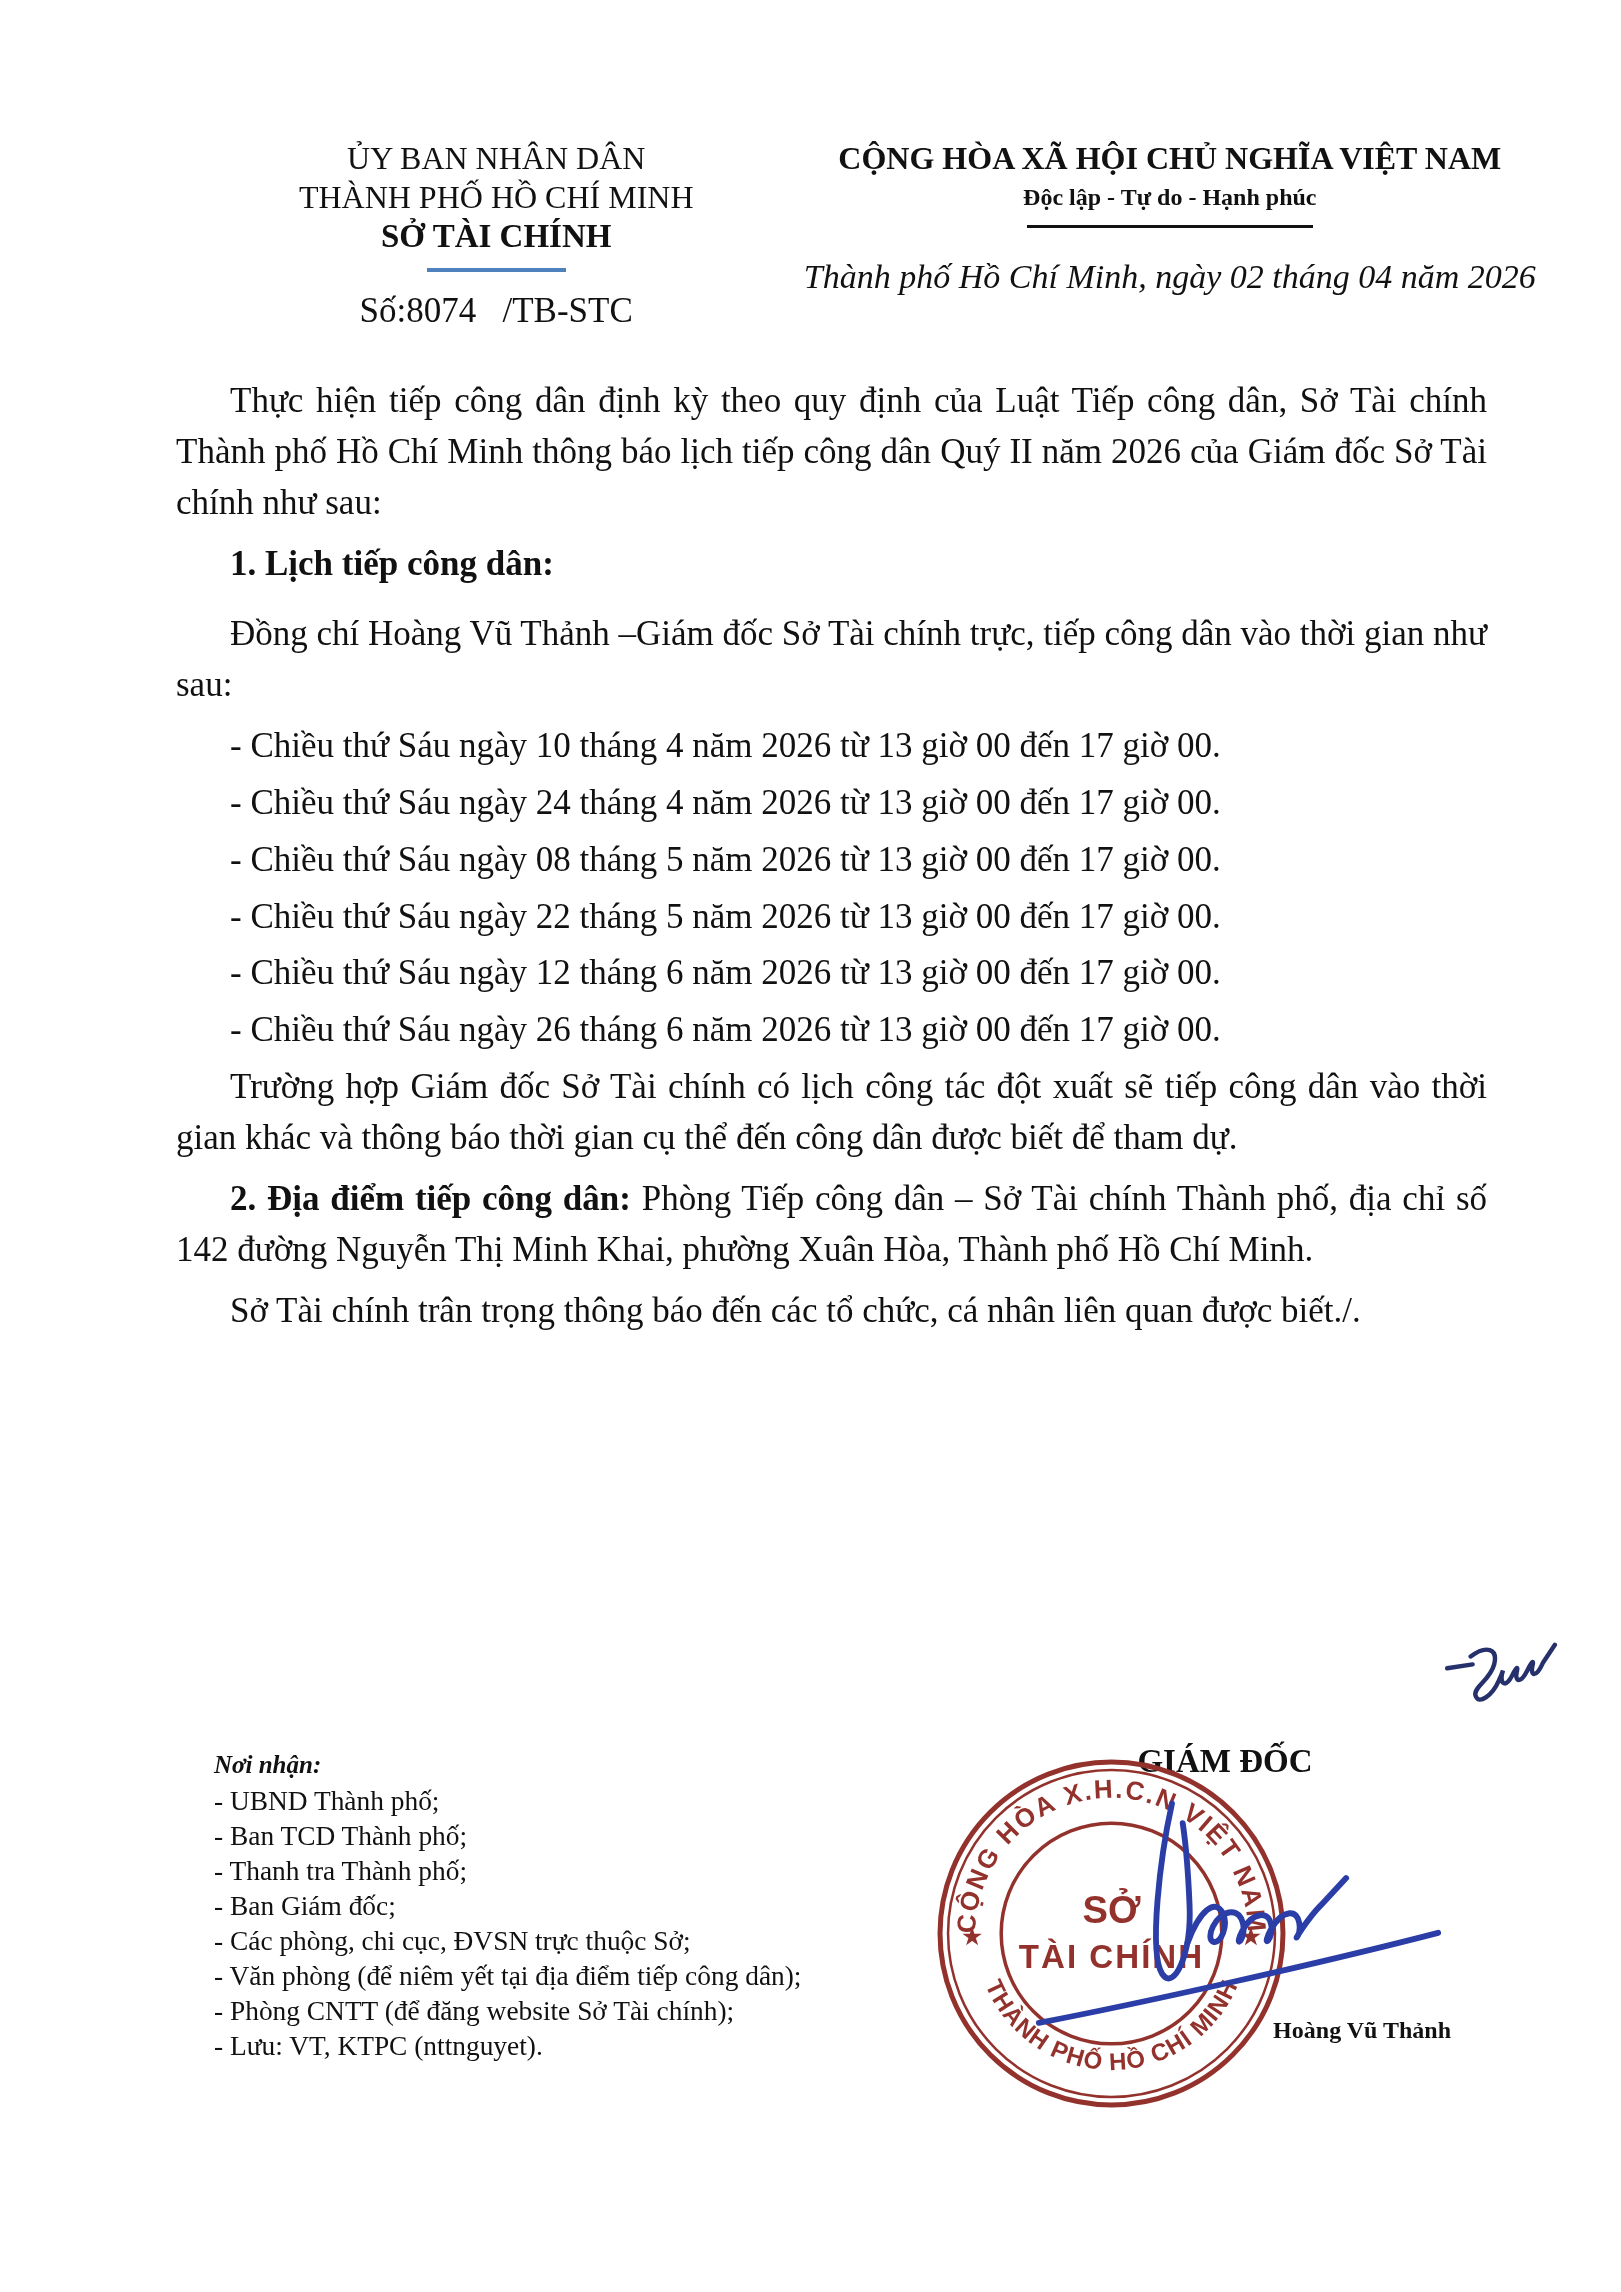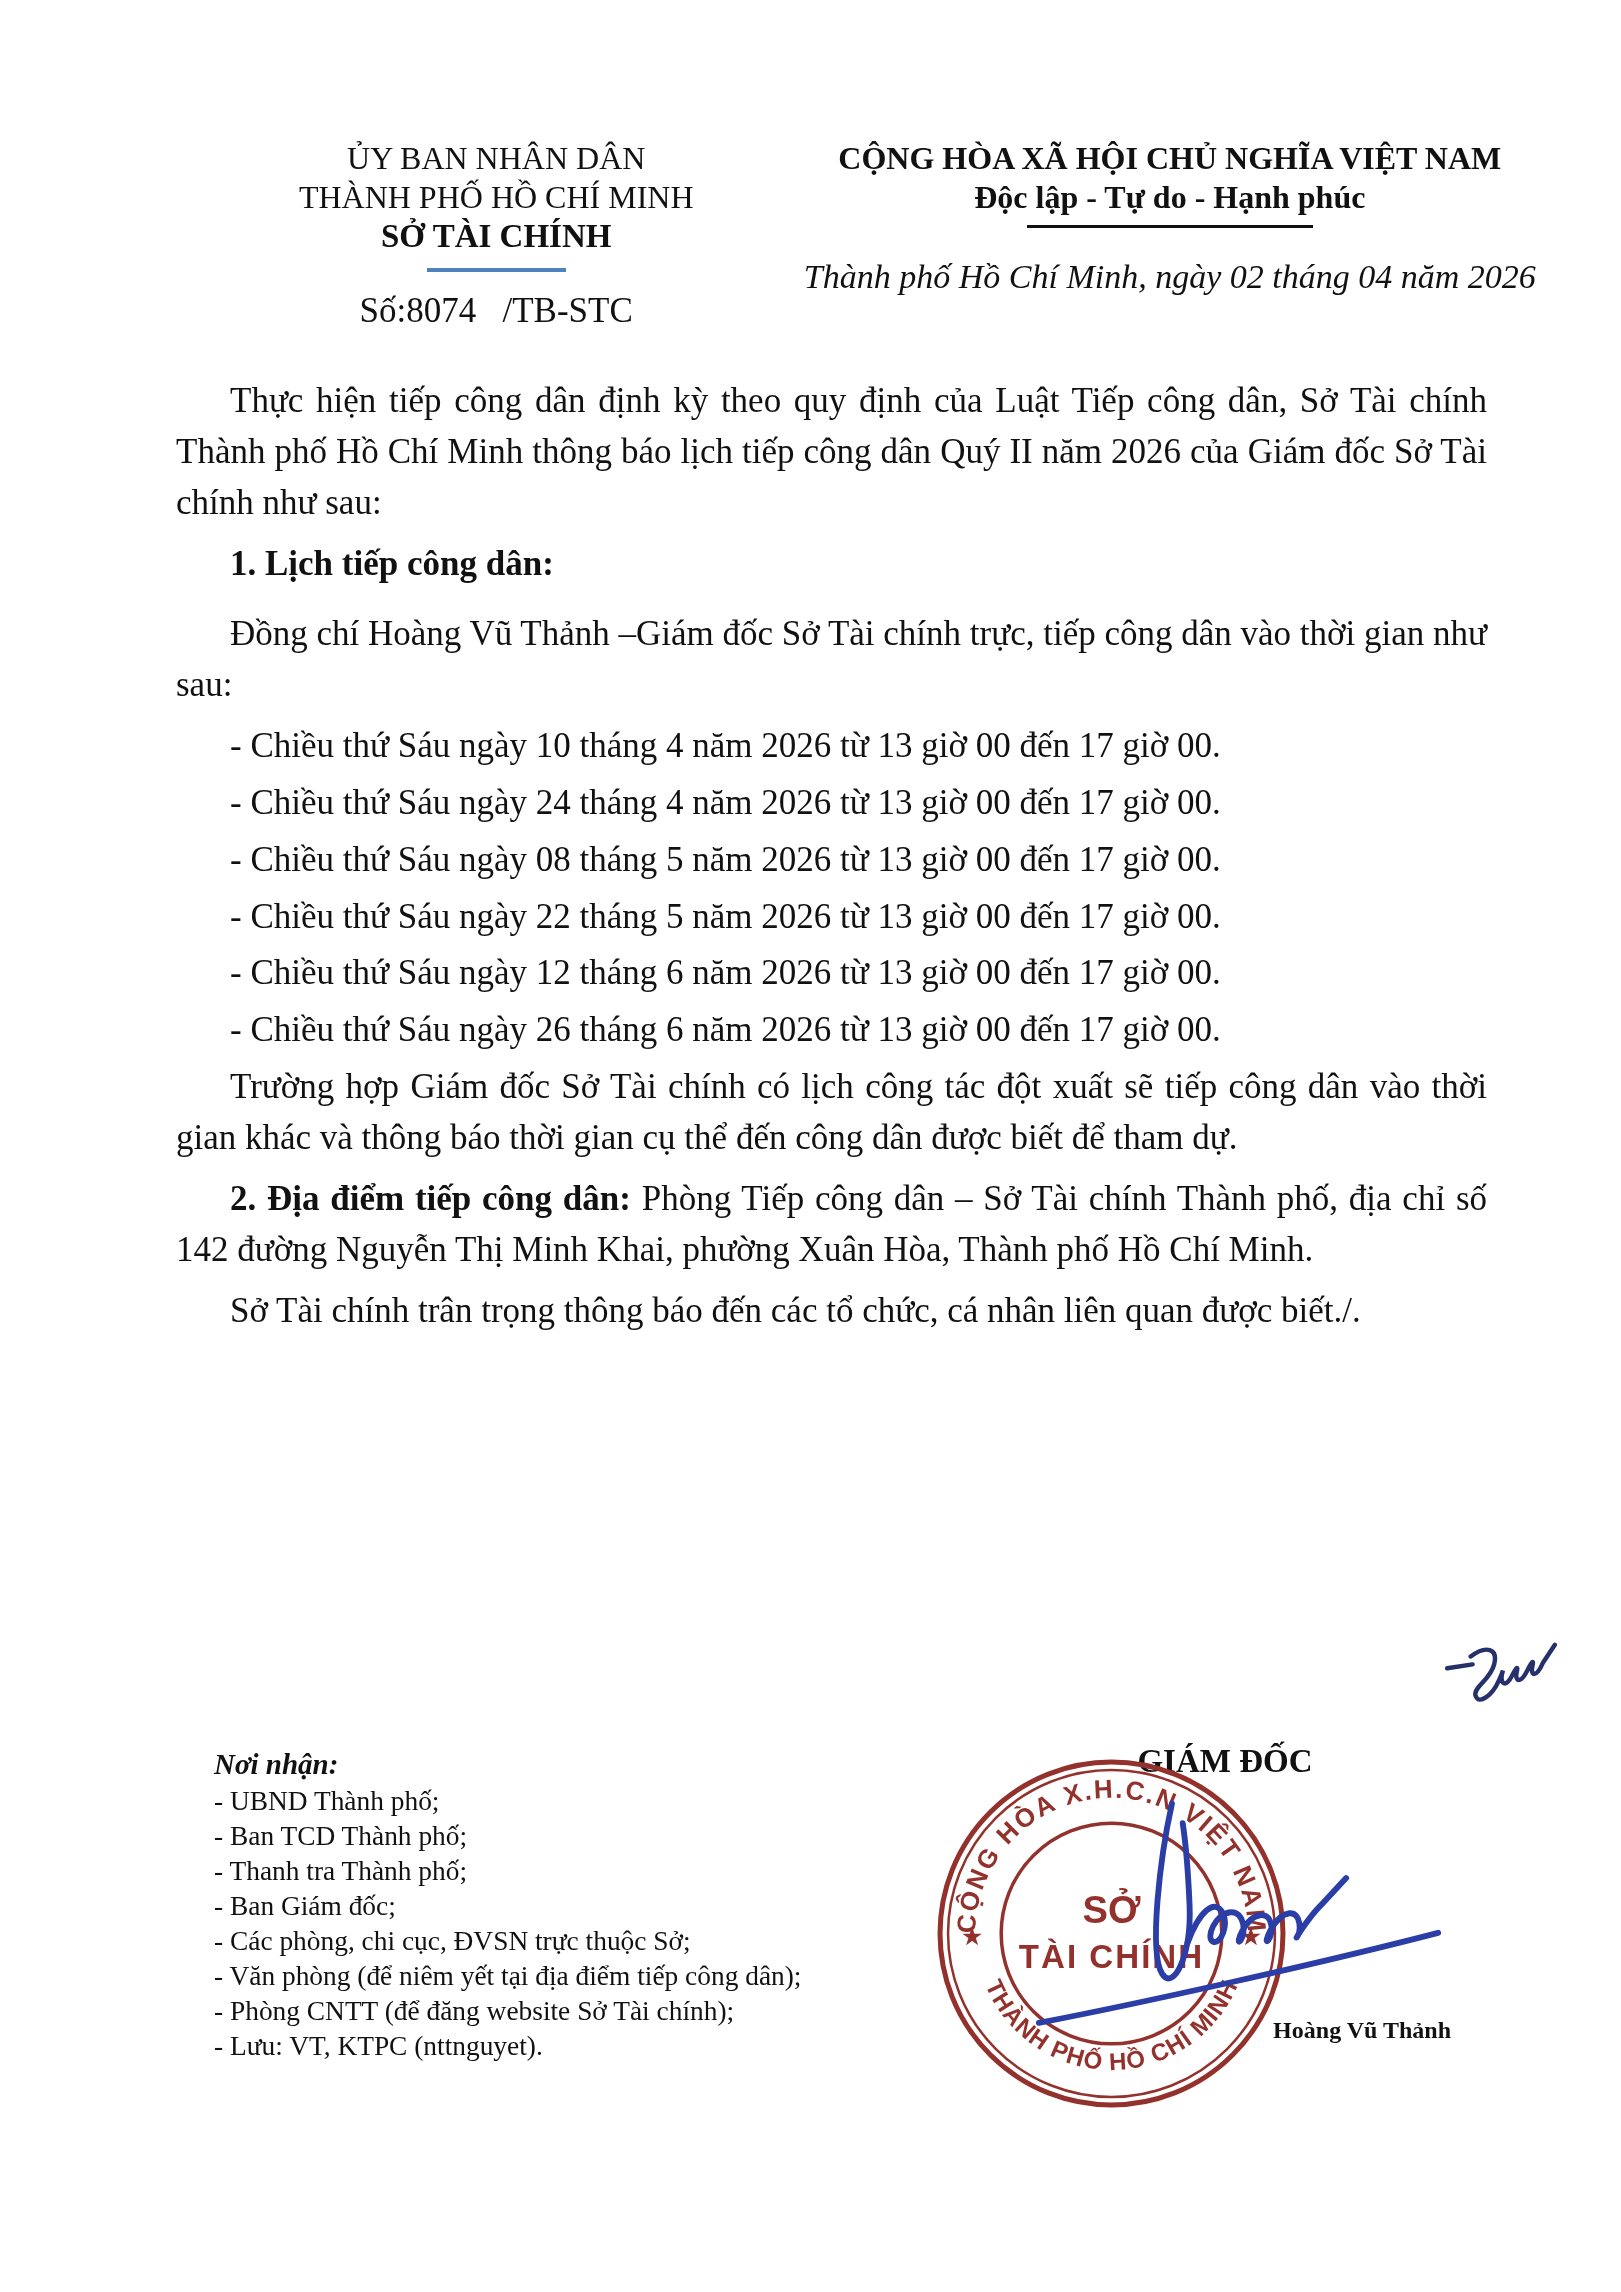--- a/index.html
+++ b/index.html
@@ -11,39 +11,39 @@
   .hdr-left{width:534px;margin-left:165px;text-align:center;font-size:32px;line-height:39px;}
   .hdr-right{width:774px;margin-left:19.6px;text-align:center;font-size:32px;line-height:39px;}
   .bold{font-weight:bold;}
   .italic{font-style:italic;}
   .org-name{font-size:33px;}
   .rule{height:3.9px;}
   .blue-rule{background:#4f81bd;width:139px;margin:11.8px auto 0;}
   .black-rule{background:#111;width:286px;height:2.9px;margin:7.8px auto 0;}
   .title-blue-rule{background:#4f81bd;width:261px;margin:13.7px auto 0;}
   .doc-number{margin-top:19.6px;font-size:35px;white-space:pre;}
-  .motto{font-size:32px;}
+  .motto{font-size:24px;}
   .date-line{margin-top:29px;font-size:34px;white-space:nowrap;}
 
   
   .title-block{text-align:center;margin-top:90px;}
   .main-title{font-size:45px;font-weight:bold;letter-spacing:1px;}
   .sub-title{font-size:37px;font-weight:bold;margin-top:11.8px;}
   .sub-title2{font-size:37px;font-weight:bold;margin-top:7.8px;}
 
   
   .doc-body{margin:45px 134px 0 176px;font-size:35px;line-height:51px;text-align:justify;}
   .doc-body p{margin:0 0 9.8px;text-indent:54px;}
   .doc-body p.sec-heading{font-weight:bold;margin-bottom:19px;}
   .doc-body p.sched{margin-bottom:5.9px;text-align:left;}
   .lead-bold{font-weight:bold;}
 
   
   .recipients{position:absolute;left:214px;top:1747px;font-size:27.4px;line-height:35px;}
-  .recipients .rcp-head{font-weight:bold;font-style:italic;font-size:29px;margin-bottom:2px;}
+  .recipients .rcp-head{font-weight:bold;font-style:italic;font-size:25px;margin-bottom:2px;}
   .sign-title{position:absolute;left:1019px;top:1743px;width:412px;text-align:center;
               font-size:33px;font-weight:bold;}
   .sign-name{position:absolute;left:1000px;top:2017px;width:451px;text-align:right;
              font-size:24px;font-weight:bold;}
   .seal{position:absolute;left:931px;top:1753px;width:361px;height:361px;}
   .signature{position:absolute;left:1023px;top:1788px;width:431px;height:274px;}
   .initials{position:absolute;left:1443px;top:1635px;width:118px;height:94px;}
 </style>
 </head>
 <body>

